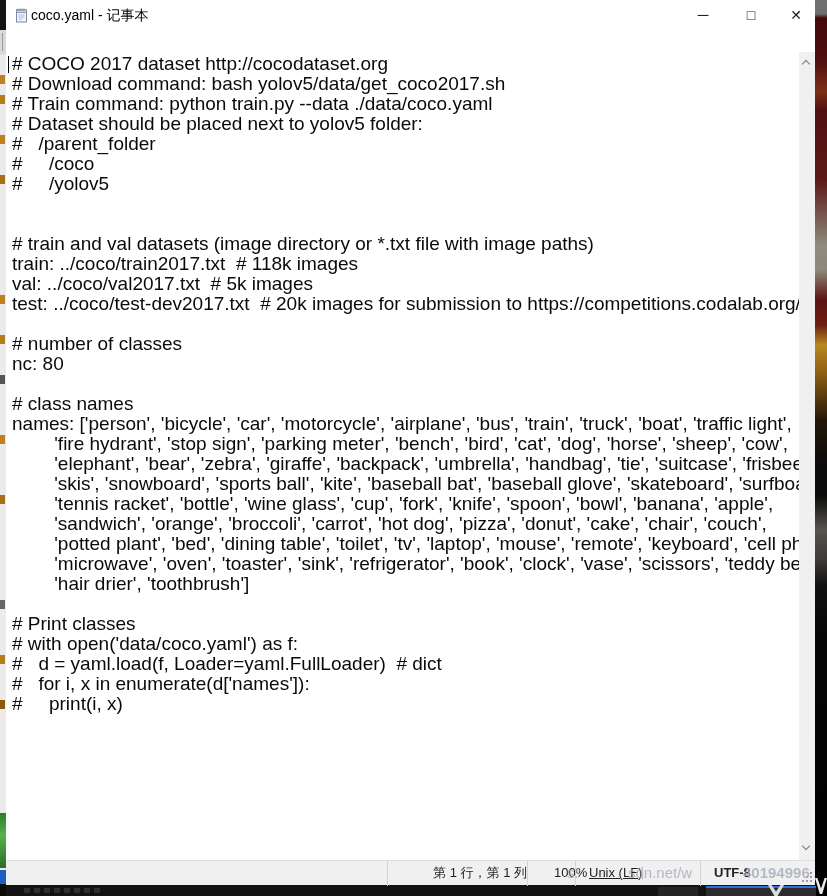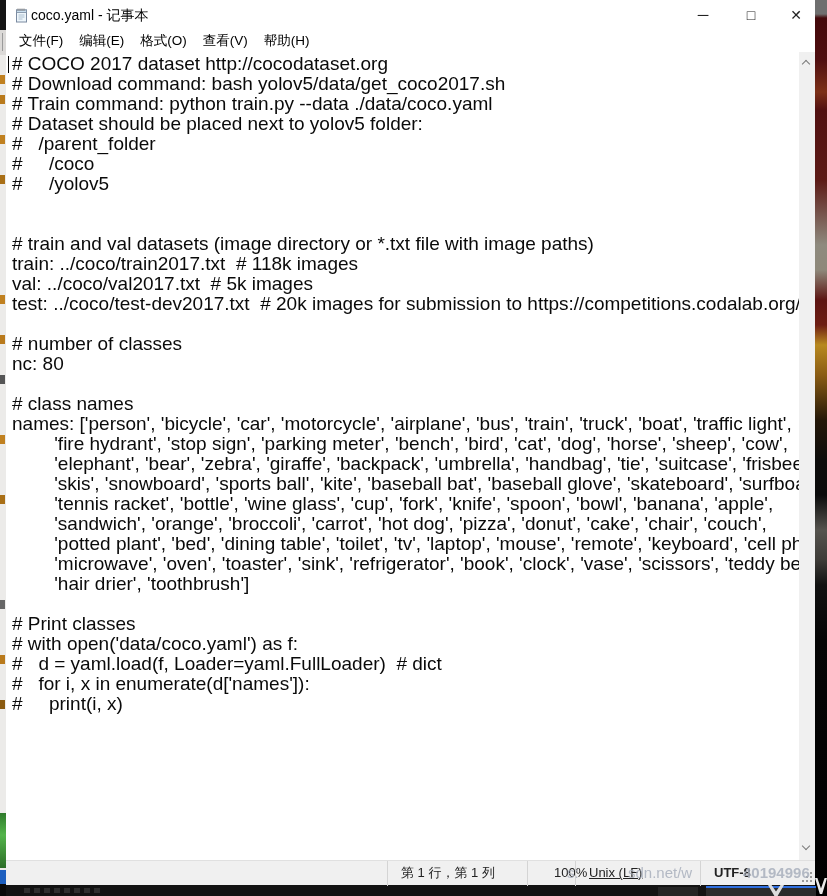--- a/index.html
+++ b/index.html
@@ -69,21 +69,21 @@
   .chev { position:absolute; left:4px; width:7px; height:7px; }
   .chev b { position:absolute; left:0; top:2px; width:6px; height:6px; border-left:1.6px solid #7a7a7a; border-top:1.6px solid #7a7a7a; transform:rotate(45deg); }
   .chev.down b { transform:rotate(225deg); top:-1px; }
   .chev.up { top:7px; }
   .chev.down { bottom:9px; }
 
   
   .statusbar { position:absolute; left:0; top:860px; width:809px; height:25px; background:#f0f0f0;
     border-top:1px solid #e0e0e0; font-size:13px; color:#222; }
   .seg { position:absolute; top:0; height:25px; line-height:24px; border-left:1px solid #d4d4d4; padding-left:13px; white-space:nowrap; }
-  .seg-cursor { left:381px; width:140px; }
+  .seg-cursor { left:381px; width:140px;text-align:right; }
   .seg-zoom   { left:521px; width:48px;  padding-left:26px; }
   .seg-eol    { left:569px; width:125px;text-decoration:underline; }
   .seg-enc    { left:694px; width:98px;font-weight:bold;  }
   .resize-grip { position:absolute; right:3px; bottom:3px; width:12px; height:12px; }
   .resize-grip i { position:absolute; right:0; bottom:0; width:2px; height:2px; background:#9a9a9a;
     box-shadow:-4px 0 #9a9a9a, -8px 0 #9a9a9a, 0 -4px #9a9a9a, -4px -4px #9a9a9a, 0 -8px #9a9a9a; }
 
   .watermark { position:absolute; top:864px; height:18px; line-height:18px; font-size:15px;
     color:rgba(168,175,188,0.85); white-space:nowrap; pointer-events:none; z-index:5; }
   .wm1 { left:561px; } .wm2 { left:622px; } .wm3 { left:737px;font-weight:bold; }
@@ -138,27 +138,20 @@
         <line x1="4.5" y1="10" x2="10.5" y2="10" stroke="#9db4c8" stroke-width="0.8"></line>
         <line x1="4.5" y1="12" x2="8.5" y2="12" stroke="#9db4c8" stroke-width="0.8"></line>
       </svg>
     </span>
     <span class="title-text">coco.yaml - 记事本</span>
     <span class="win-btn min">─</span>
     <span class="win-btn max">□</span>
     <span class="win-btn close">✕</span>
   </div>
 
-  <div class="menubar">
-    <span class="menu-item">文件(F)</span>
-    <span class="menu-item">编辑(E)</span>
-    <span class="menu-item">格式(O)</span>
-    <span class="menu-item">查看(V)</span>
-    <span class="menu-item">帮助(H)</span>
-  </div>
 
   <div class="editor">
     <div class="caret"></div>
     <pre># COCO 2017 dataset http://cocodataset.org
 # Download command: bash yolov5/data/get_coco2017.sh
 # Train command: python train.py --data ./data/coco.yaml
 # Dataset should be placed next to yolov5 folder:
 #   /parent_folder
 #     /coco
 #     /yolov5

